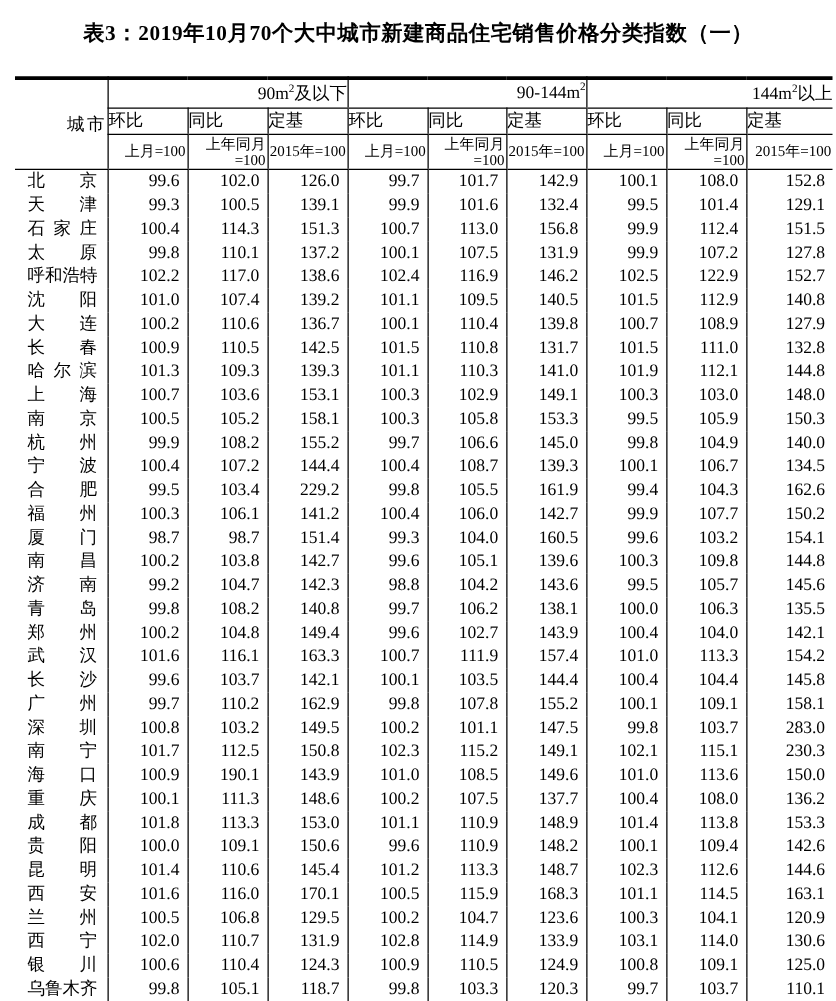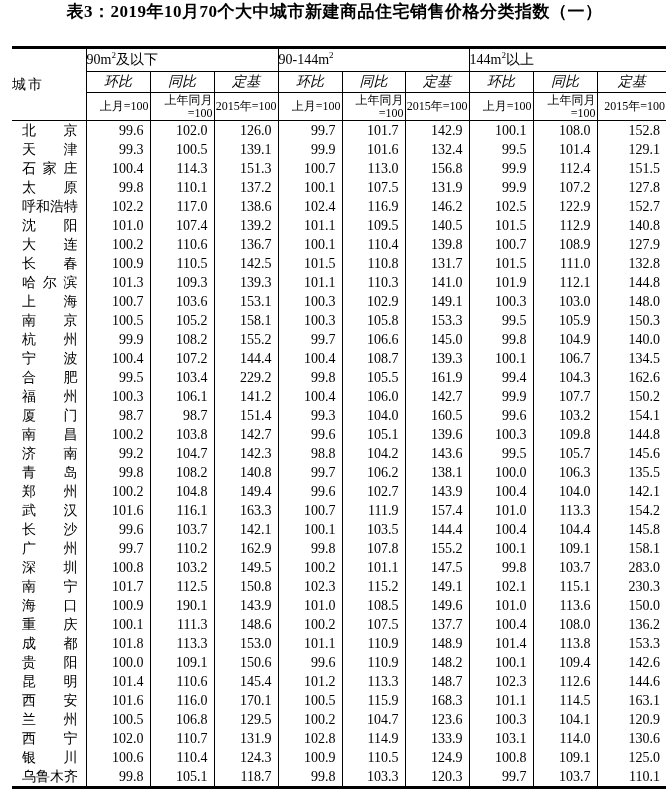--- a/index.html
+++ b/index.html
@@ -10,21 +10,21 @@
     font-family: "Liberation Serif", "DejaVu Serif", serif;
   }
   .page {
     position: relative;
     width: 669px;
     height: 801px;
     background: #ffffff;
     overflow: hidden;
   }
   .title {
-    padding-top: 0;
+    padding-top: 15px;
     text-align: center;
     font-size: 17px;
     font-weight: bold;
     line-height: 23px;
     letter-spacing: 0.5px;
   }
   table.idx {
     border-collapse: collapse;
     table-layout: fixed;
     width: 654px;
@@ -34,29 +34,29 @@
   }
   th, td {
     font-weight: normal;
     padding: 0;
     overflow: hidden;
     white-space: nowrap;
   }
   
   thead th.sep, tbody td.num-cell { border-left: 1px solid #000; }
 
-  tr.group-row th { height: 22px; font-size: 14px; text-align: left; border-bottom: 1px solid #000; }
+  tr.group-row th { height: 22px; font-size: 14px; text-align: right; border-bottom: 1px solid #000; }
   th.city-head {
     border-left: none;
     border-bottom: 1px solid #000;
     font-size: 14px;
     text-align: center;
     letter-spacing: 2px;
   }
-  tr.metric-row th { height: 20px; font-size: 14px; text-align: center; border-bottom: 1px solid #000; font-style: italic; }
+  tr.metric-row th { height: 20px; font-size: 14px; text-align: left; border-bottom: 1px solid #000; }
   tr.base-row th {
     height: 27px;
     font-size: 12px;
     line-height: 13px;
     text-align: right;
     border-bottom: 1px solid #000;
     white-space: normal;
     padding: 0 1px;
   }
   sup { font-size: 9px; line-height: 0; }

